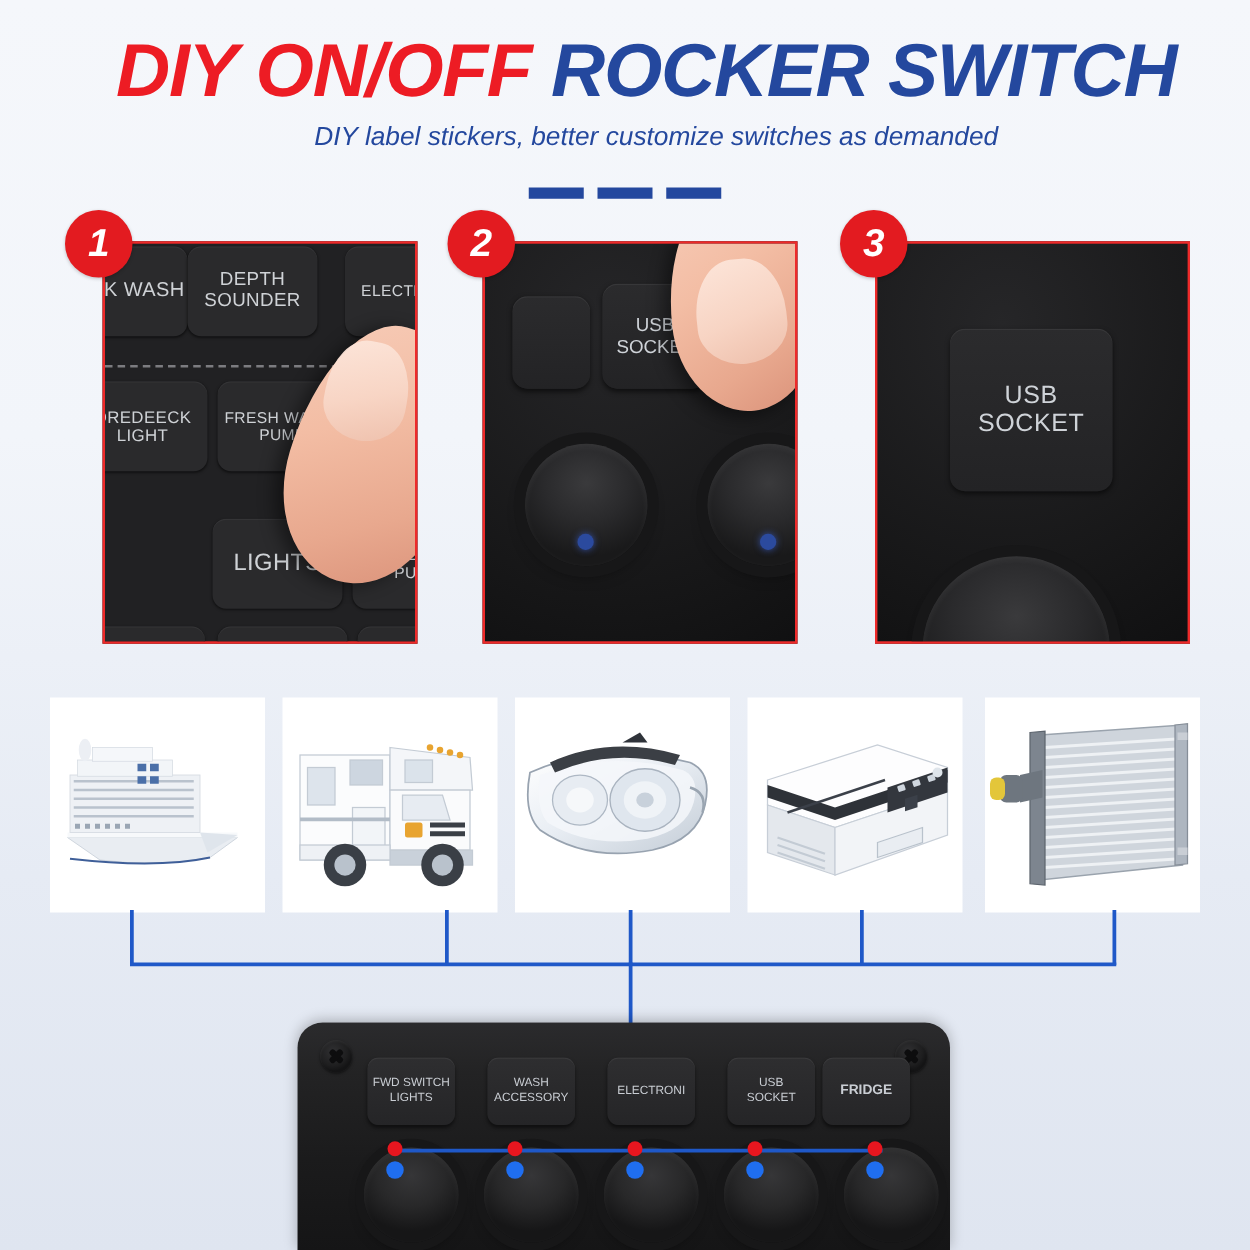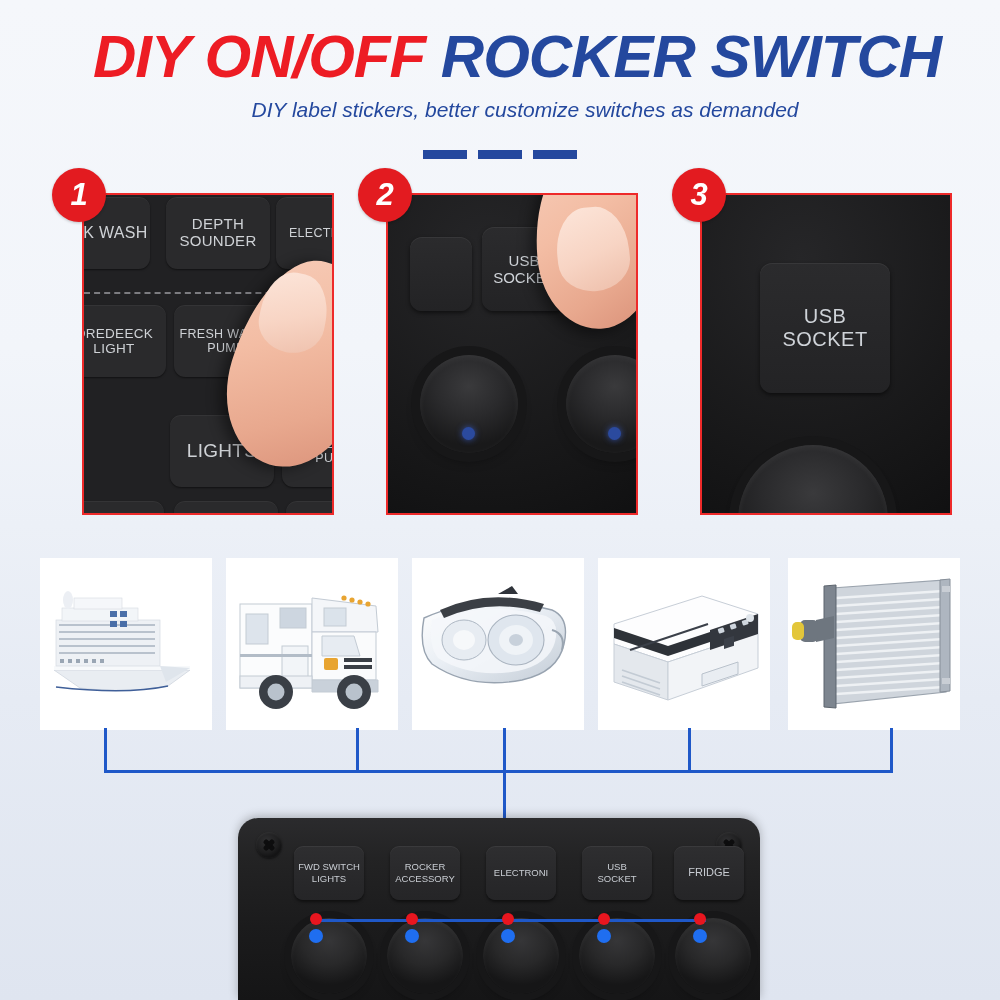--- a/index.html
+++ b/index.html
@@ -167,21 +167,21 @@
 </div>
 
 <div class="panels">
 
   <div class="panel p1">
     <div class="sheet">
 
       <div class="sticker" style="left:-26px; top:2px; width:92px; height:72px; font-size:16px;">
         <span>ECK WASH</span>
       </div>
-      <div class="sticker" style="left:82px; top:2px; width:104px; height:72px; font-size:15px;">
+      <div class="sticker" style="left:66px; top:2px; width:104px; height:72px; font-size:15px;">
         <span>DEPTH SOUNDER</span>
       </div>
       <div class="sticker" style="left:192px; top:2px; width:100px; height:72px; font-size:12.5px;">
         <span>ELECTRONI</span>
       </div>
 
       <div class="perf" style="top:97px;"></div>
 
       <div class="sticker" style="left:-22px; top:110px; width:104px; height:72px; font-size:13.5px;">
         <span>OREDEECK LIGHT</span>
@@ -417,36 +417,36 @@
   <div class="screw" style="right:18px; top:14px;"></div>
 
   <div class="bp-label" style="left:56px;">
     <span>
       <span>FWD SWITCH</span><br>
       <span>LIGHTS</span>
     </span>
   </div>
   <div class="bp-label" style="left:152px;">
     <span>
-      <span>ROCKER</span><br>
+      <span>WASH</span><br>
       <span>ACCESSORY</span>
     </span>
   </div>
   <div class="bp-label" style="left:248px;">
     <span>
       <span>ELECTRONI</span>
     </span>
   </div>
   <div class="bp-label" style="left:344px;">
     <span>
       <span>USB</span><br>
       <span>SOCKET</span>
     </span>
   </div>
-  <div class="bp-label" style="left:436px; font-size:11px;">
+  <div class="bp-label" style="left:420px; font-size:11px;font-weight:bold;">
     <span>
       <span>FRIDGE</span>
     </span>
   </div>
 
   <div class="bp-rocker" style="left:53px;"></div>
   <div class="bp-rocker" style="left:149px;"></div>
   <div class="bp-rocker" style="left:245px;"></div>
   <div class="bp-rocker" style="left:341px;"></div>
   <div class="bp-rocker" style="left:437px;"></div>

